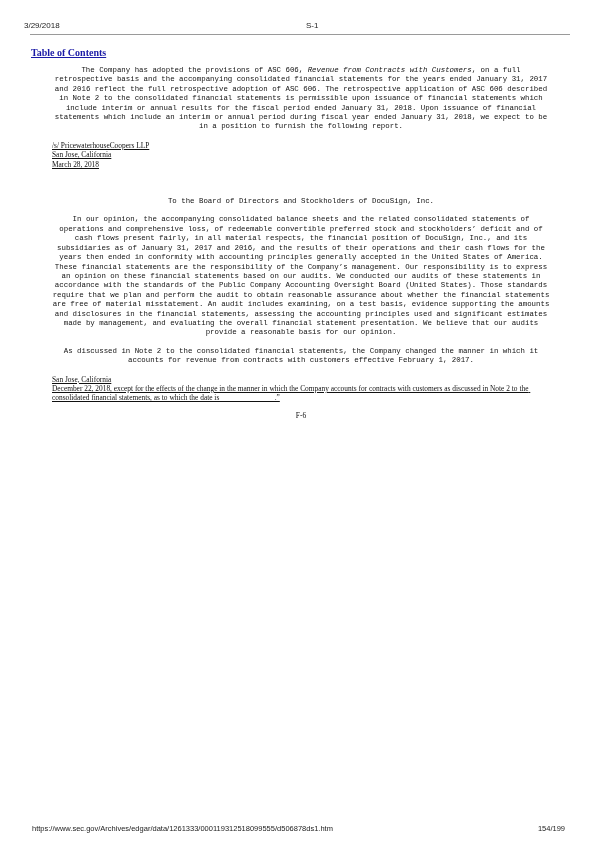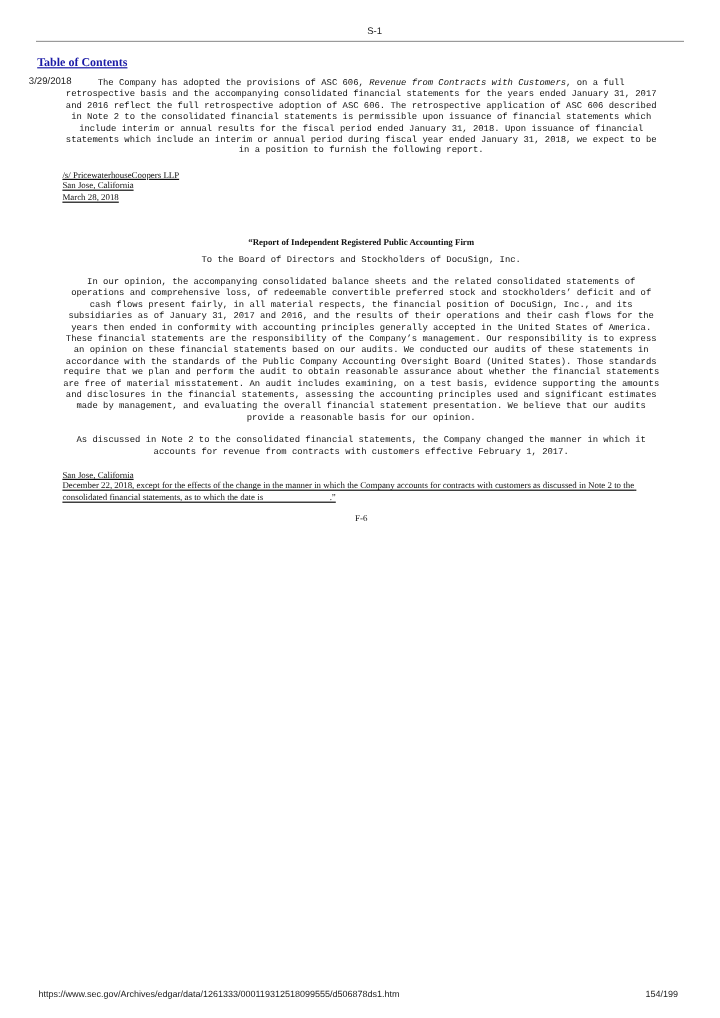--- a/index.html
+++ b/index.html
@@ -4,21 +4,21 @@
   <style>
     html, body { margin: 0; padding: 0; }
     body {
       width: 600px; height: 848px; background: #ffffff; position: relative; overflow: hidden;
       color: #111;
     }
     .hdr {
       position: absolute; top: 21px; left: 24px; right: 24px; height: 12px;
       font-family: "Liberation Sans", sans-serif; font-size: 8px; color: #222;
     }
-    .hdr .date { position: absolute; left: 0; top: 0; margin-top: 42px; }
+    .hdr .date { position: absolute; left: 0; top: 0; }
     .hdr .title { position: absolute; left: 282px; top: 0; }
     .rule {
       position: absolute; top: 34px; left: 30px; width: 540px; height: 0;
       border-top: 1px solid #9a9a9a;
     }
     .toc {
       position: absolute; top: 47px; left: 31px;
       font-family: "Liberation Serif", serif; font-size: 10px; font-weight: bold;
       color: #1a1aa6; text-decoration: underline;
     }
@@ -52,21 +52,20 @@
 <a class="toc">Table of Contents</a>
 
 <div class="page">
   <p><span>The Company has adopted the provisions of ASC 606, </span><i>Revenue from Contracts with Customers</i><span>, on a full retrospective basis and the accompanying consolidated financial statements for the years ended January 31, 2017 and 2016 reflect the full retrospective adoption of ASC 606. The retrospective application of ASC 606 described in Note 2 to the consolidated financial statements is permissible upon issuance of financial statements which include interim or annual results for the fiscal period ended January 31, 2018. Upon issuance of financial statements which include an interim or annual period during fiscal year ended January 31, 2018, we expect to be in a position to furnish the following report.</span></p>
   <div class="sig">
     <div>/s/ PricewaterhouseCoopers LLP</div>
     <div>San Jose, California</div>
     <div>March 28, 2018</div>
   </div>
 
-  <div class="h2">“Report of Independent Registered Public Accounting Firm</div>
   <p>To the Board of Directors and Stockholders of DocuSign, Inc.</p>
   <p>In our opinion, the accompanying consolidated balance sheets and the related consolidated statements of operations and comprehensive loss, of redeemable convertible preferred stock and stockholders’ deficit and of cash flows present fairly, in all material respects, the financial position of DocuSign, Inc., and its subsidiaries as of January 31, 2017 and 2016, and the results of their operations and their cash flows for the years then ended in conformity with accounting principles generally accepted in the United States of America. These financial statements are the responsibility of the Company’s management. Our responsibility is to express an opinion on these financial statements based on our audits. We conducted our audits of these statements in accordance with the standards of the Public Company Accounting Oversight Board (United States). Those standards require that we plan and perform the audit to obtain reasonable assurance about whether the financial statements are free of material misstatement. An audit includes examining, on a test basis, evidence supporting the amounts and disclosures in the financial statements, assessing the accounting principles used and significant estimates made by management, and evaluating the overall financial statement presentation. We believe that our audits provide a reasonable basis for our opinion.</p>
   <p>As discussed in Note 2 to the consolidated financial statements, the Company changed the manner in which it accounts for revenue from contracts with customers effective February 1, 2017.</p>
   <div class="loc">
     <div>San Jose, California</div>
     <div style="white-space: pre-wrap;">December 22, 2018, except for the effects of the change in the manner in which the Company accounts for contracts with customers as discussed in Note 2 to the consolidated financial statements, as to which the date is                              .”</div>
   </div>
   <div class="pagenum">F-6</div>
 </div>
 

